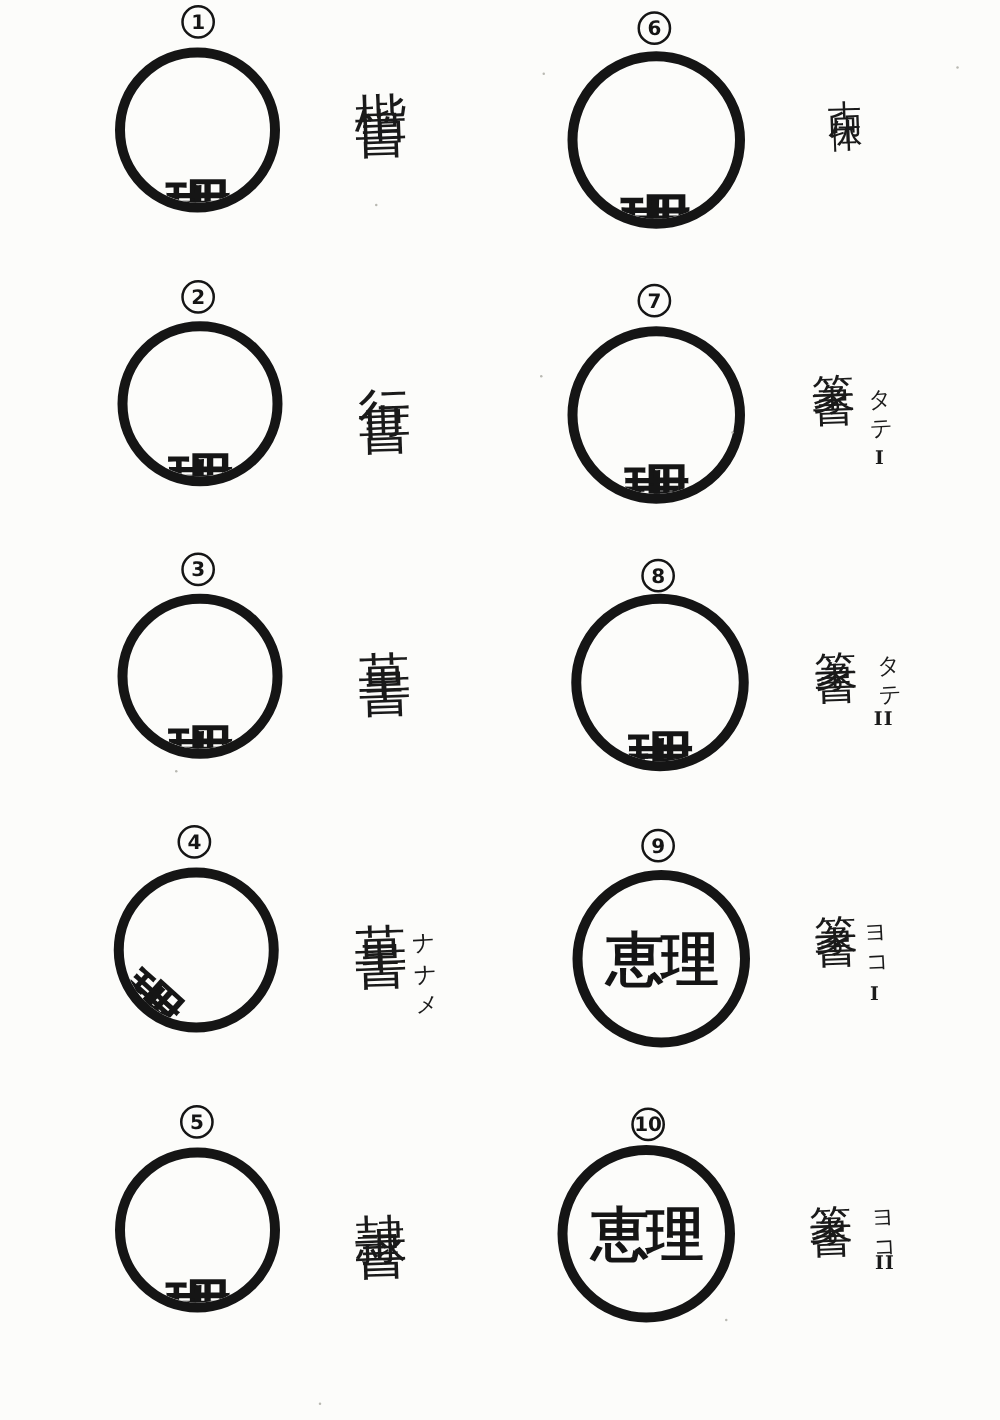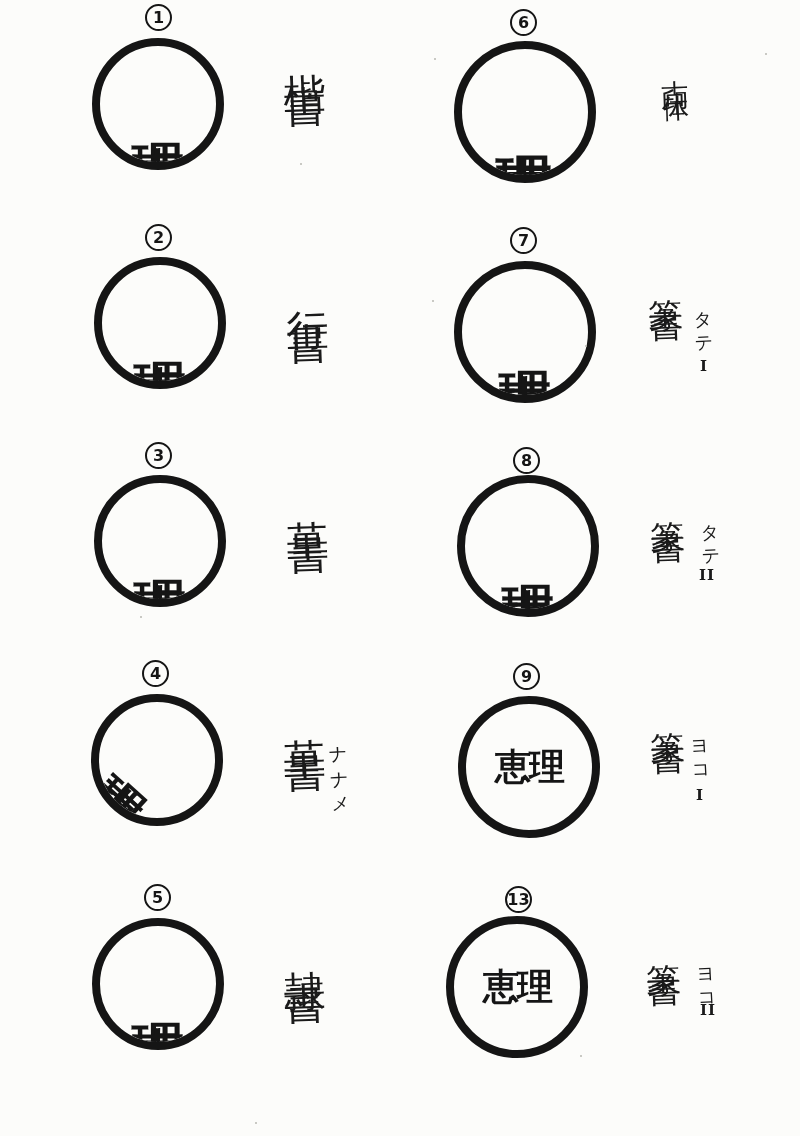--- a/index.html
+++ b/index.html
@@ -38,21 +38,21 @@
   .d142 { width: 142px; height: 142px; }
   .seal-chars {
     font-weight: 900;
     color: #151515;
     line-height: 1.02;
     font-family: "DejaVu Sans", sans-serif;
   }
   .vert  { writing-mode: vertical-rl; text-orientation: upright; font-size: 52px; letter-spacing: 3px; }
   .vert-big { writing-mode: vertical-rl; text-orientation: upright; font-size: 56px; letter-spacing: 2px; }
   .diag  { writing-mode: vertical-rl; text-orientation: upright; font-size: 48px; letter-spacing: 2px; transform: rotate(42deg); }
-  .horiz { font-size: 36px; letter-spacing: -2px; text-align: right; }
+  .horiz { font-size: 46px; letter-spacing: -2px; text-align: right; }
 
   
   .style-label {
     position: absolute;
     writing-mode: vertical-rl; text-orientation: upright;
     font-family: "DejaVu Serif", serif;
     font-size: 42px; letter-spacing: 12px;
     transform: rotate(-2deg);
     color: #1a1a1a;
     line-height: 1;
@@ -178,21 +178,21 @@
     <div class="seal d142" style="left:458px; top:696px">
       <span class="seal-chars horiz">恵理</span>
     </div>
     <div class="style-label mid" style="left:650px; top:705px">篆書</div>
     <div class="annot" style="left:691px; top:728px">ヨコ</div>
     <div class="annot-num" style="left:696px; top:786px">I</div>
   </section>
 
   <section>
     <div class="badge" style="left:505px; top:886px">
-      <span>13</span>
+      <span>10</span>
     </div>
     <div class="seal d142" style="left:446px; top:916px">
       <span class="seal-chars horiz">恵理</span>
     </div>
     <div class="style-label mid" style="left:646px; top:937px">篆書</div>
     <div class="annot" style="left:697px; top:956px">ヨコ</div>
     <div class="annot-num" style="left:700px; top:1001px">II</div>
   </section>
 
   <div class="speck" style="left:434px; top:58px"></div>

